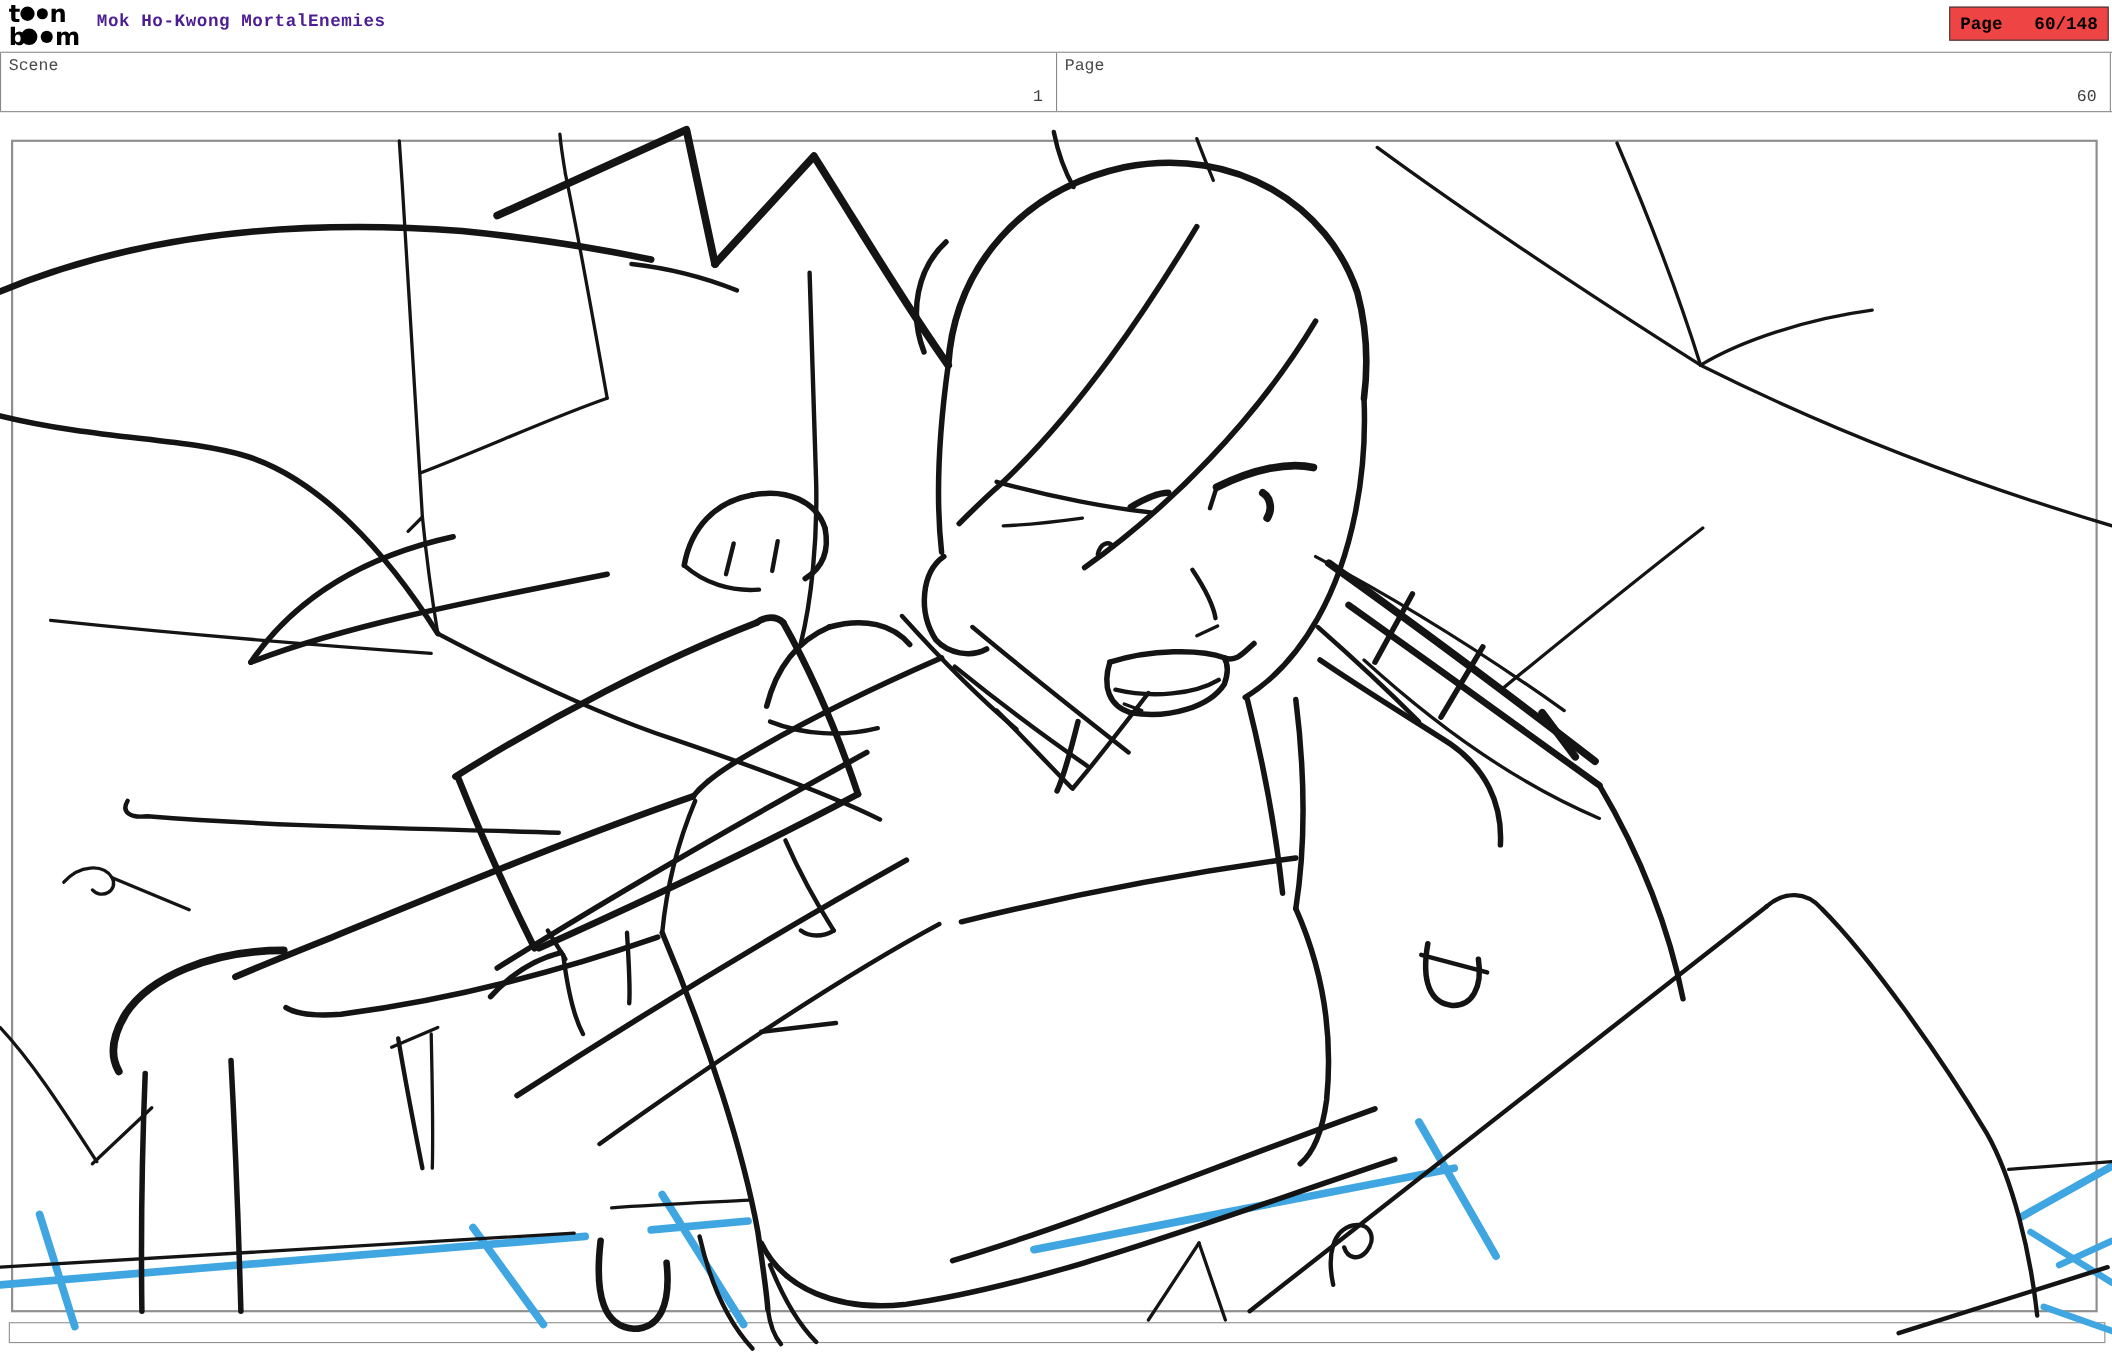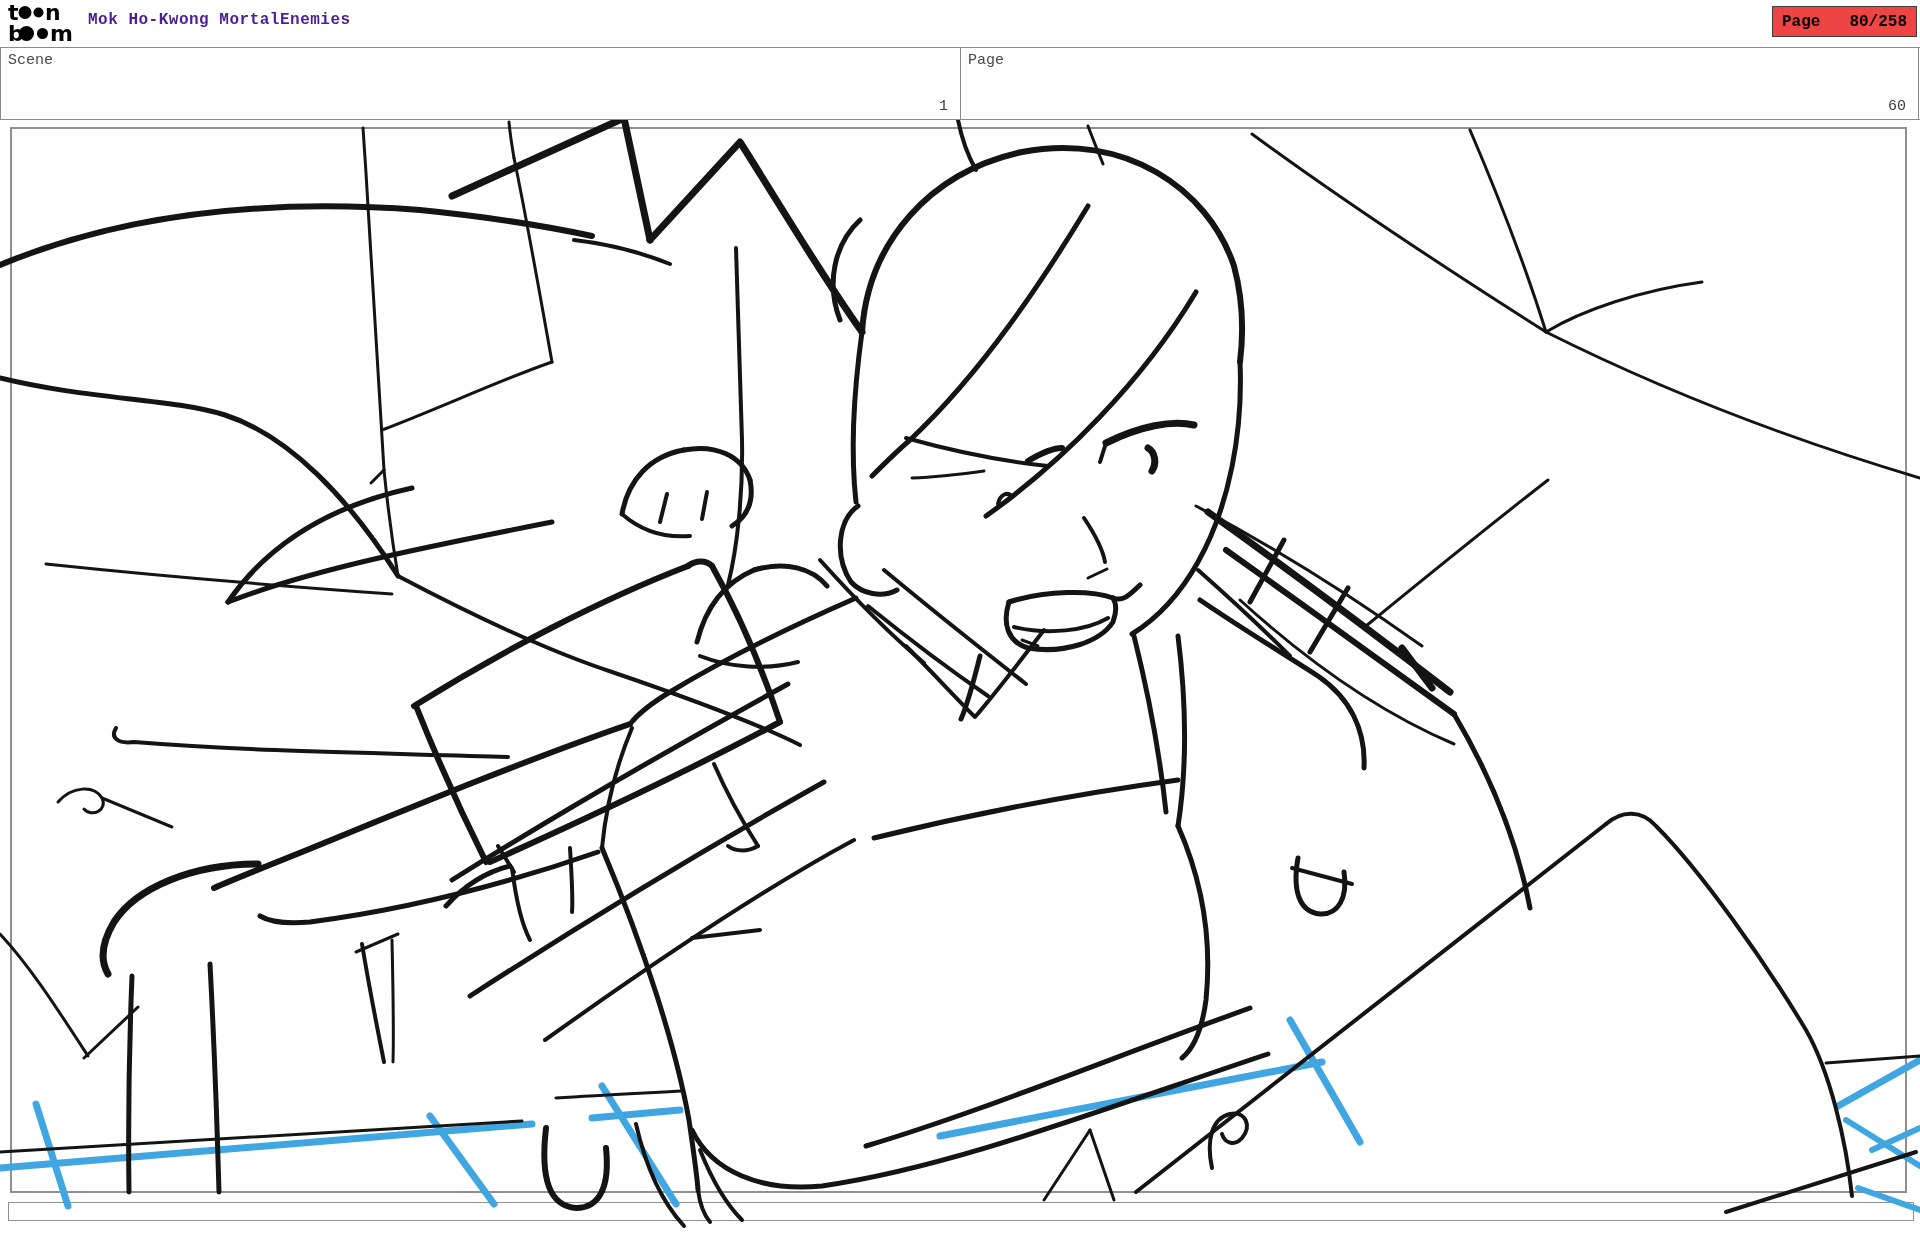--- a/index.html
+++ b/index.html
@@ -9,21 +9,21 @@
   
   #header { position:absolute; left:0; top:0; width:1920px; height:47px; background:#fff; z-index:6; }
   #logo { position:absolute; left:8px; top:2px; }
   #doc-title { position:absolute; left:88px; top:11px; font-size:16px; font-weight:bold; color:#4c1d95;
                letter-spacing:0.5px; white-space:pre; }
   #page-box { position:absolute; left:1772px; top:6px; width:145px; height:31px;
               border:1px solid #3d3d3d; display:flex; align-items:center; justify-content:space-between;
               padding:0 9px; font-size:16px; font-weight:bold; color:#000; background:#ef4444; }
 
   
-  #sp-row { position:absolute; left:0; top:47px; width:1920px; height:73px;
+  #sp-row { position:absolute; left:0; top:47px; width:1920px; height:55px;
             border-top:1px solid #8a8a8a; border-bottom:1px solid #8a8a8a; background:#fff; z-index:6; }
   .sp-cell { position:absolute; top:0; height:100%; }
   #cell-scene { left:0; width:961px; border-left:1px solid #8a8a8a; border-right:1px solid #8a8a8a; }
   #cell-panel { left:961px; width:958px; border-right:1px solid #8a8a8a; }
   .sp-label { position:absolute; left:7px; top:4px; font-size:15px; color:#4a4a4a; }
   .sp-value { position:absolute; right:12px; bottom:4px; font-size:15px; color:#3d3d3d; }
 
   
   #panel { position:absolute; left:10px; top:127px; width:1897px; height:1066px;
            border:2px solid #8f8f8f; background:#fff; z-index:1; }
@@ -43,21 +43,21 @@
       <text x="37" y="18">n</text>
       <text x="0" y="39">b</text>
       <circle cx="18.5" cy="31.5" r="7.5"></circle>
       <circle cx="34.5" cy="31.5" r="5.5"></circle>
       <text x="42" y="39">m</text>
     </g>
   </svg>
   <span id="doc-title">Mok Ho-Kwong MortalEnemies</span>
   <div id="page-box">
     <span>Page</span>
-    <span>80/258</span>
+    <span>60/148</span>
   </div>
 </div>
 
 <div id="sp-row">
   <div class="sp-cell" id="cell-scene">
     <span class="sp-label">Scene</span>
     <span class="sp-value">1</span>
   </div>
   <div class="sp-cell" id="cell-panel">
     <span class="sp-label">Page</span>

